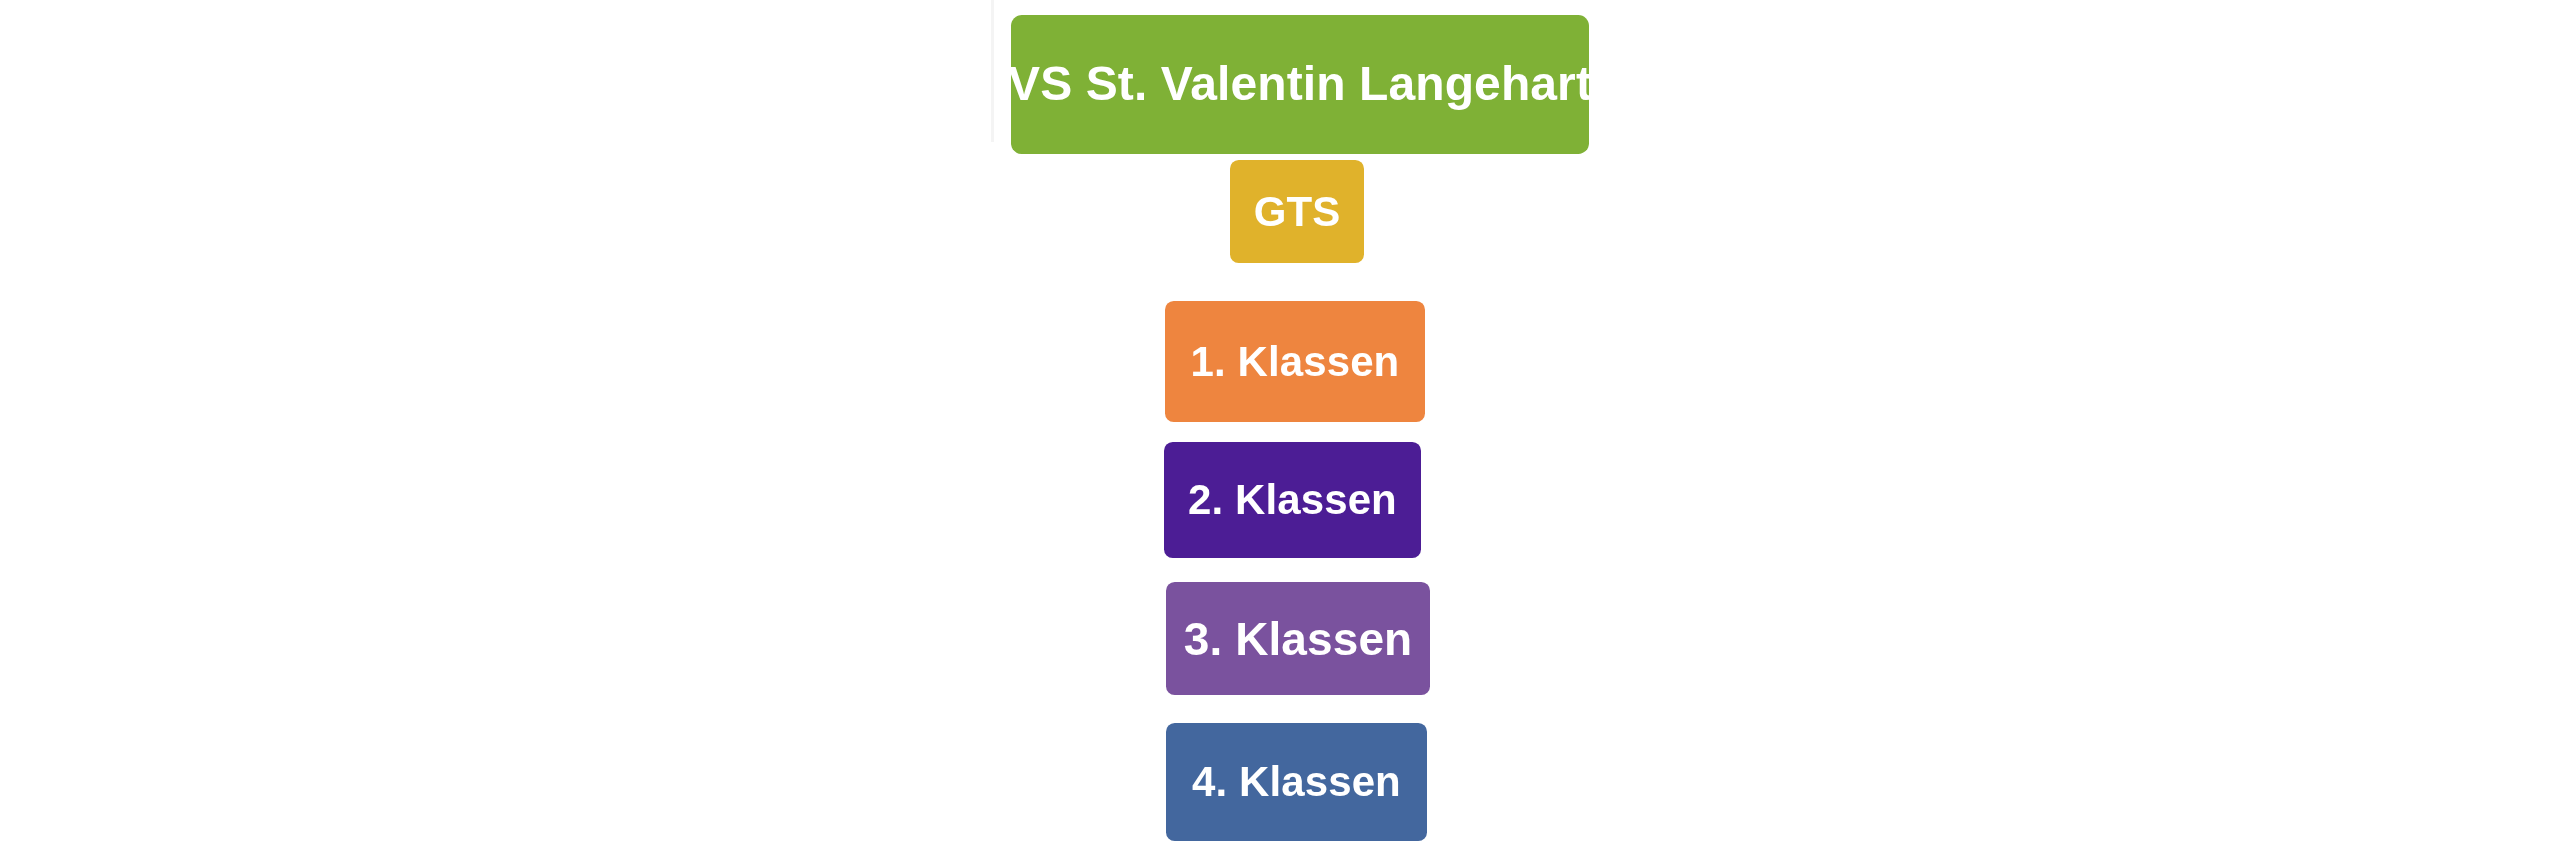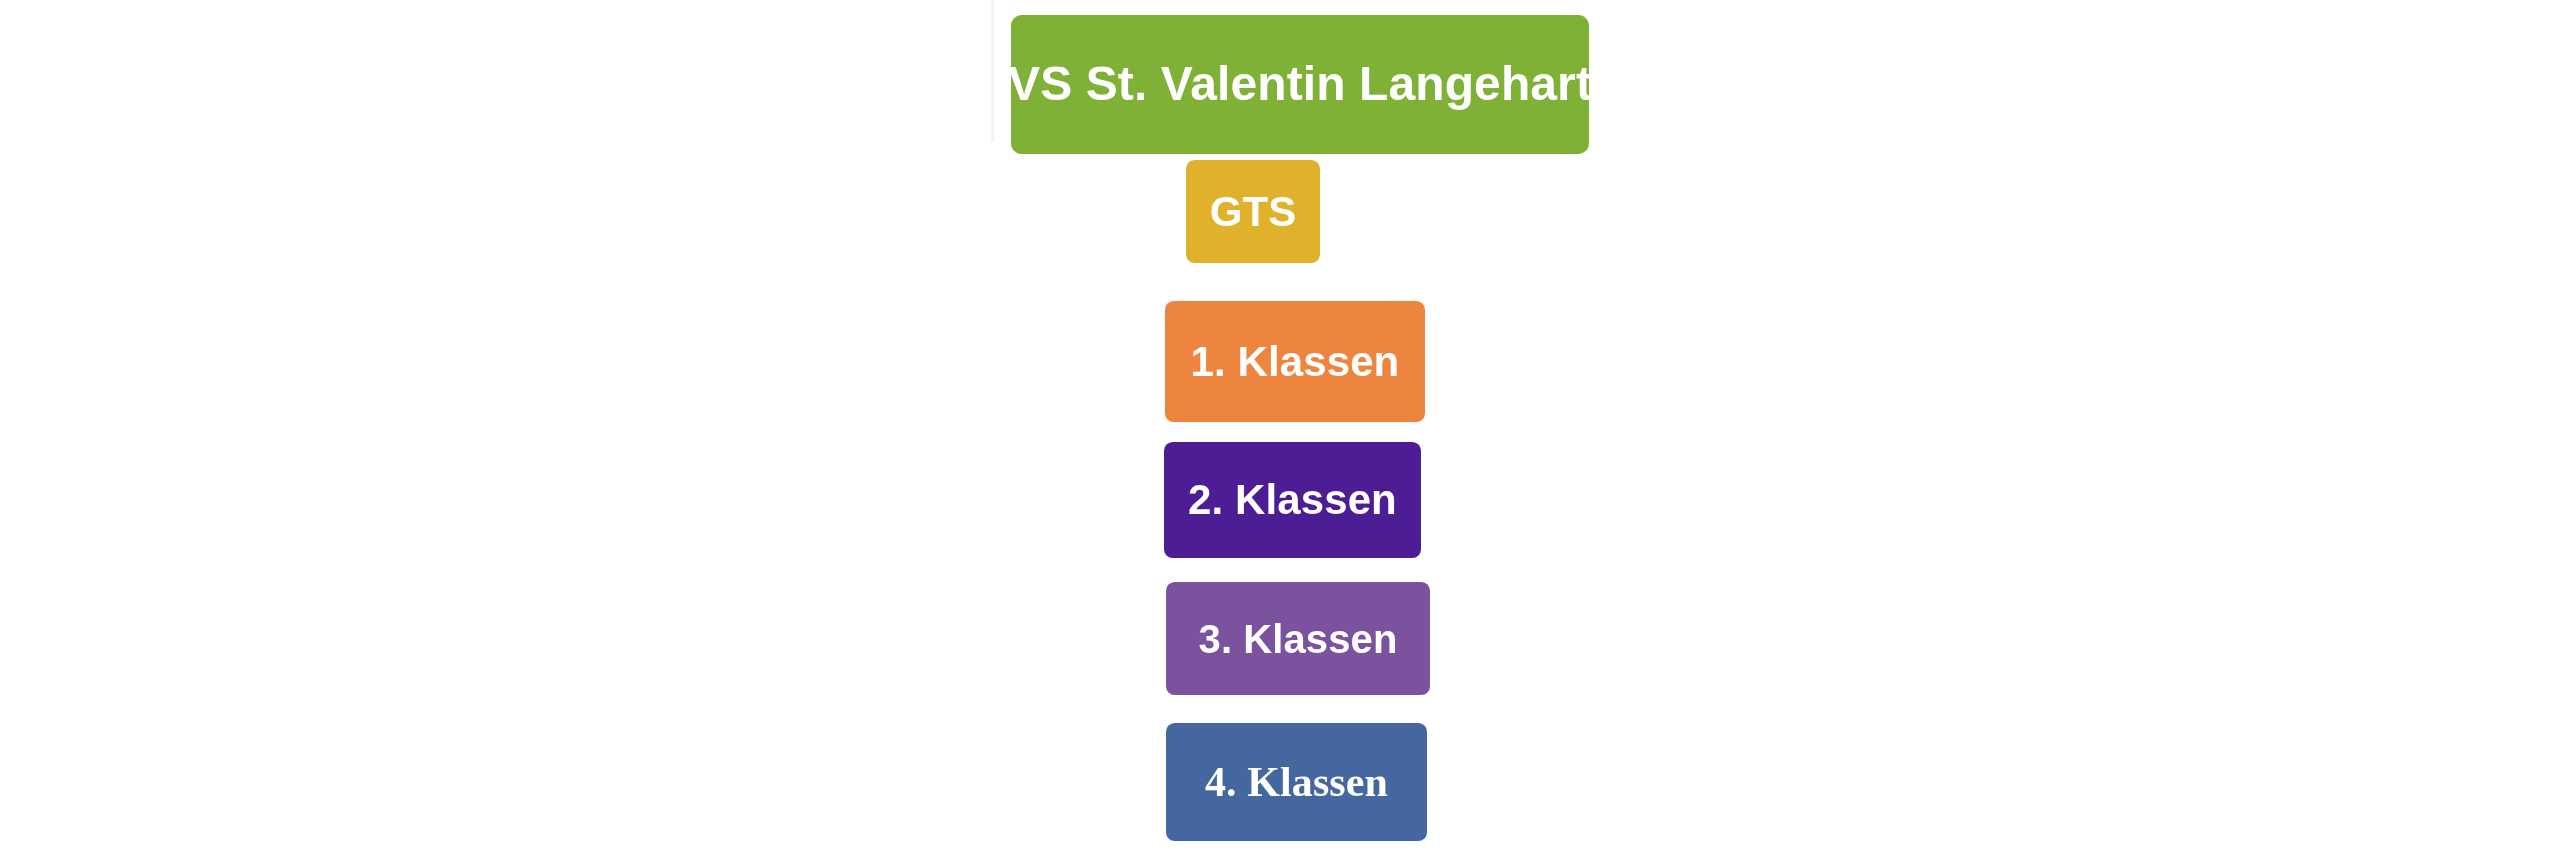--- a/index.html
+++ b/index.html
@@ -61,21 +61,21 @@
   .node-root {
     left: 1011px;
     top: 14.6px;
     width: 578px;
     height: 139px;
     font-size: 48px;
     border-radius: 10.7px;
   }
 
   .node-gts {
-    left: 1186px;
+    left: 1230px;
     top: 160px;
     width: 134px;
     height: 103px;
     font-size: 42px;
     border-radius: 8.7px;
   }
 
   .node-k1 {
     left: 1165px;
     top: 301px;
@@ -90,21 +90,21 @@
     width: 257px;
     height: 116px;
     font-size: 42px;
   }
 
   .node-k3 {
     left: 1166px;
     top: 582px;
     width: 264px;
     height: 113px;
-    font-size: 40px;
+    font-size: 46px;
   }
 
   .node-k4 {
     left: 1166px;
     top: 723px;
     width: 261px;
     height: 118px;
     font-size: 42px;
   }
 </style>
@@ -128,18 +128,18 @@
   </div>
 
   <div class="node node-k2" style="background-color: #4c1d95; color: rgb(255, 255, 255);">
     <span class="node-label">2. Klassen</span>
   </div>
 
   <div class="node node-k3" style="background-color: rgb(122, 82, 158); color: rgb(255, 255, 255);">
     <span class="node-label">3. Klassen</span>
   </div>
 
-  <div class="node node-k4" style="background-color: rgb(67, 103, 158); color: rgb(255, 255, 255); font-family: Liberation Serif, serif;">
+  <div class="node node-k4" style="background-color: rgb(67, 103, 158); color: rgb(255, 255, 255);">
     <span class="node-label">4. Klassen</span>
   </div>
 
 </div>
 
 
 </body></html>

